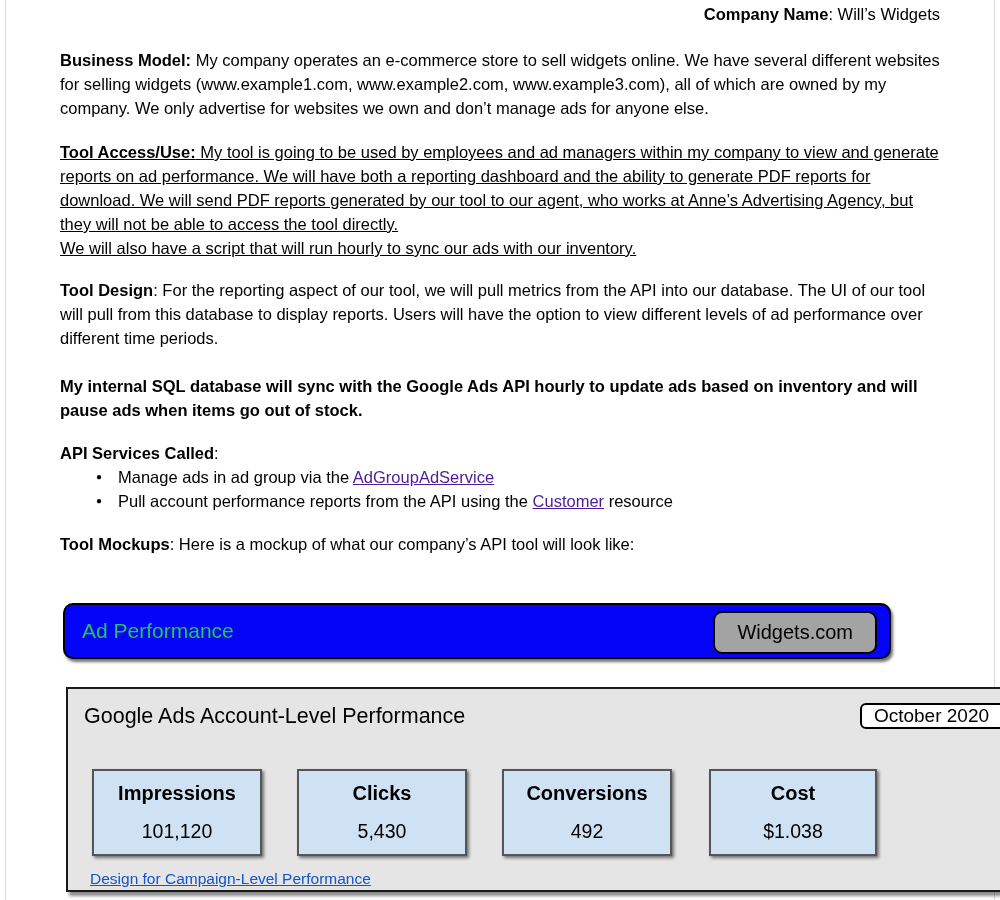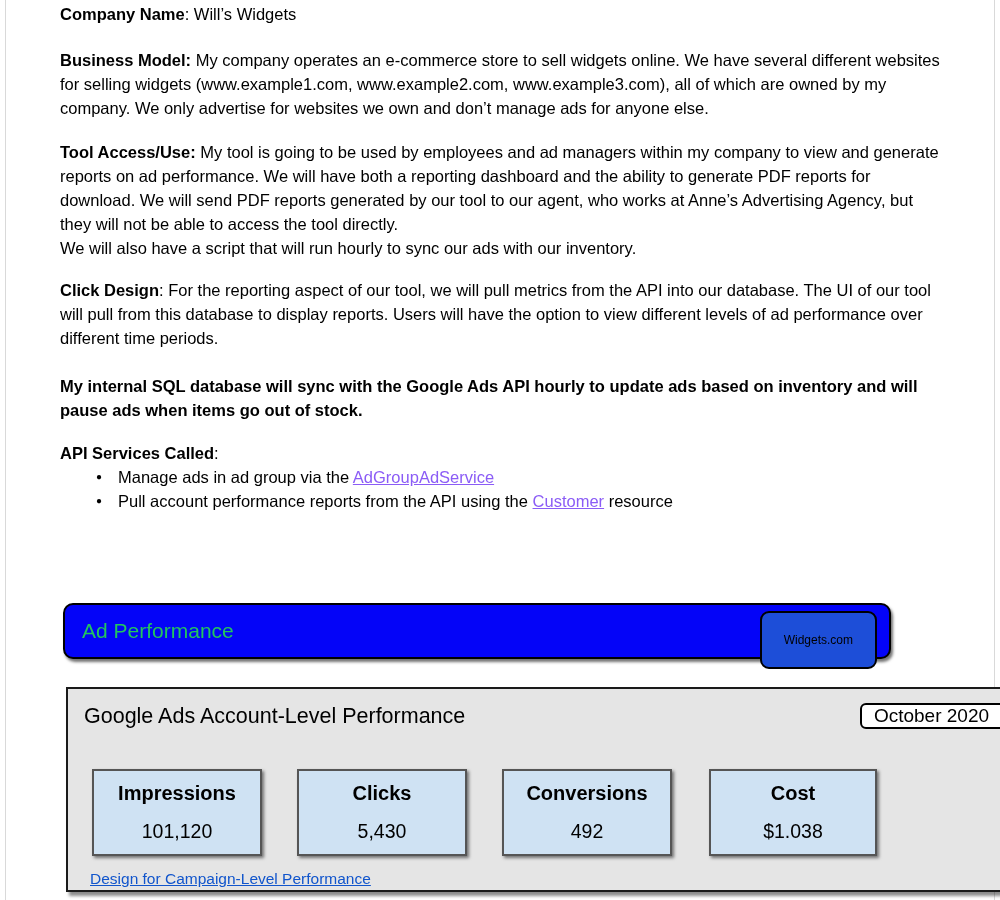--- a/index.html
+++ b/index.html
@@ -20,62 +20,62 @@
   .page-edge.right { right: 5px; }
 
   .content {
     position: absolute;
     left: 60px; top: 0;
     width: 880px;
     font-size: 16.5px;
     line-height: 24px;
   }
   .content p { margin: 0; }
-  .p-company  { margin: 2px 0 22px 0 !important; }
+  .p-company  { margin: 2px 0 22px 0 !important; text-align: right; }
   .p-business { margin: 0 0 20px 0 !important; }
-  .p-access   { margin: 0 0 18px 0 !important; }
+  .p-access   { margin: 0 0 18px 0 !important; text-decoration: underline; }
   .p-design   { margin: 0 0 24px 0 !important; }
   .p-sql      { margin: 0 0 19px 0 !important; font-weight: bold; }
   .p-api      { margin: 0 !important; }
   .p-mockups  { margin: 0 !important; }
 
   ul.bullet-list { list-style: none; margin: 0 0 19px 0; padding: 0; }
   ul.bullet-list li { position: relative; padding-left: 58px; }
   ul.bullet-list .bullet-glyph {
     position: absolute; left: 36px; top: 0;
     font-size: 10px; line-height: 24px;
   }
-  a.doc-link { color: #8b5cf6; text-decoration: underline; cursor: pointer; }
+  a.doc-link { color: #4c1d95; text-decoration: underline; cursor: pointer; }
 
   
   .mock-header {
     position: absolute;
     left: 63px; top: 603px;
     width: 828px; height: 56px;
     background: #0404F8;
     border: 2px solid #000000;
     border-radius: 10px;
     box-shadow: 2px 3px 3px rgba(0,0,0,0.55);
     display: flex; align-items: center;
   }
   .mock-header-title {
     color: #22c55e;
     font-size: 21px;
     margin-left: 17px;
   }
   .site-button {
     position: absolute;
     right: 12px; top: 6px;
-    background: #1d4ed8;
+    background: #a3a3a3;
     border: 2px solid #000000;
     border-radius: 9px;
     font-family: "Liberation Sans", sans-serif;
-    font-size: 12px;
+    font-size: 20px;
     color: #000000;
-    padding: 20px 22px;
+    padding: 8px 22px;
     cursor: pointer;
   }
 
   
   .mock-panel {
     position: absolute;
     left: 66px; top: 687px;
     width: 980px; height: 205px;
     background: #e5e5e5;
     border: 2px solid #1a1a1a;
@@ -147,31 +147,32 @@
 <div class="page-edge right"></div>
 
 <div class="content">
 
   <p class="p-company"><b>Company Name</b><span>: Will’s Widgets</span></p>
 
   <p class="p-business"><b>Business Model:</b><span> My company operates an e-commerce store to sell widgets online. We have several different websites for selling widgets (www.example1.com, www.example2.com, www.example3.com), all of which are owned by my company. We only advertise for websites we own and don’t manage ads for anyone else.</span></p>
 
   <p class="p-access"><b>Tool Access/Use:</b><span> My tool is going to be used by employees and ad managers within my company to view and generate reports on ad performance. We will have both a reporting dashboard and the ability to generate PDF reports for download. We will send PDF reports generated by our tool to our agent, who works at Anne’s Advertising Agency, but they will not be able to access the tool directly.</span><br><span>We will also have a script that will run hourly to sync our ads with our inventory.</span></p>
 
-  <p class="p-design"><b>Click Design</b><span>: For the reporting aspect of our tool, we will pull metrics from the API into our database. The UI of our tool will pull from this database to display reports. Users will have the option to view different levels of ad performance over different time periods.</span></p>
+  <p class="p-design"><b>Tool Design</b><span>: For the reporting aspect of our tool, we will pull metrics from the API into our database. The UI of our tool will pull from this database to display reports. Users will have the option to view different levels of ad performance over different time periods.</span></p>
 
   <p class="p-sql"><span>My internal SQL database will sync with the Google Ads API hourly to update ads based on inventory and will pause ads when items go out of stock.</span></p>
 
   <p class="p-api"><b>API Services Called</b><span>:</span></p>
 
   <ul class="bullet-list">
     <li><span class="bullet-glyph">●</span><span>Manage ads in ad group via the </span><a class="doc-link">AdGroupAdService</a><span></span></li>
     <li><span class="bullet-glyph">●</span><span>Pull account performance reports from the API using the </span><a class="doc-link">Customer</a><span> resource</span></li>
   </ul>
 
+  <p class="p-mockups"><b>Tool Mockups</b><span>: Here is a mockup of what our company’s API tool will look like:</span></p>
 
 </div>
 
 <div class="mock-header">
   <span class="mock-header-title">Ad Performance</span>
   <button class="site-button">Widgets.com</button>
 </div>
 
 <div class="mock-panel">
   <span class="panel-title">Google Ads Account-Level Performance</span>

